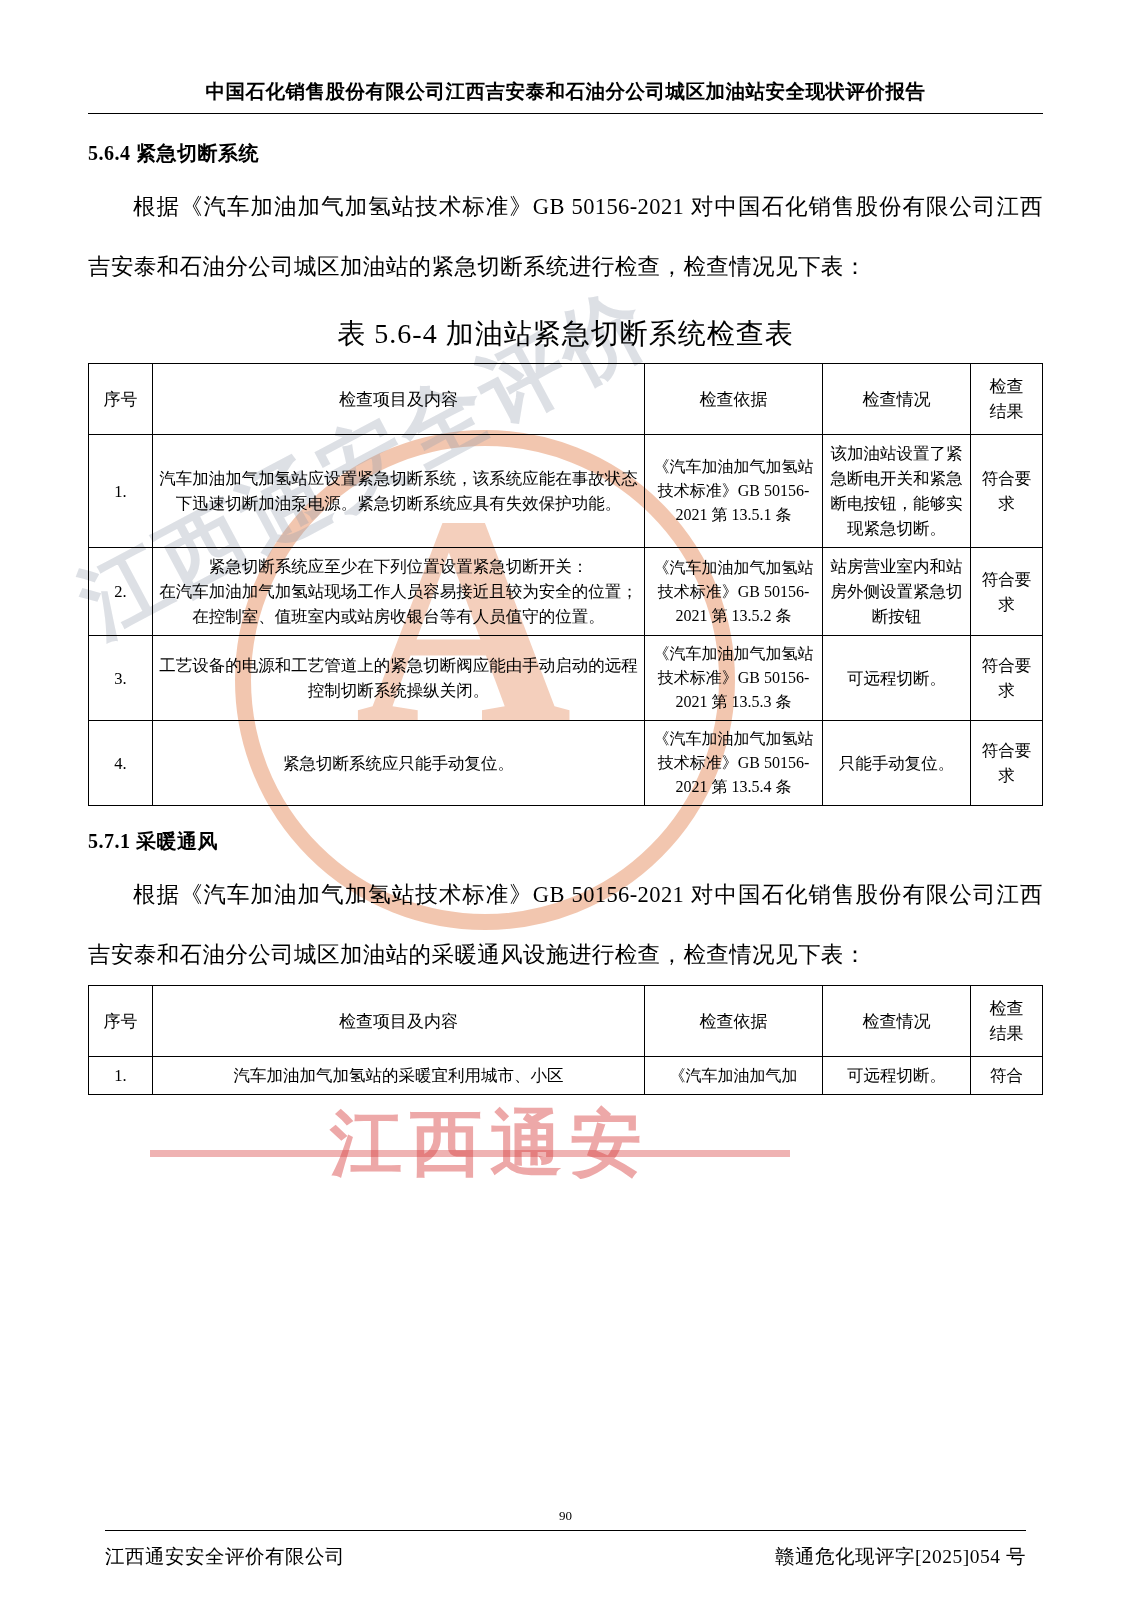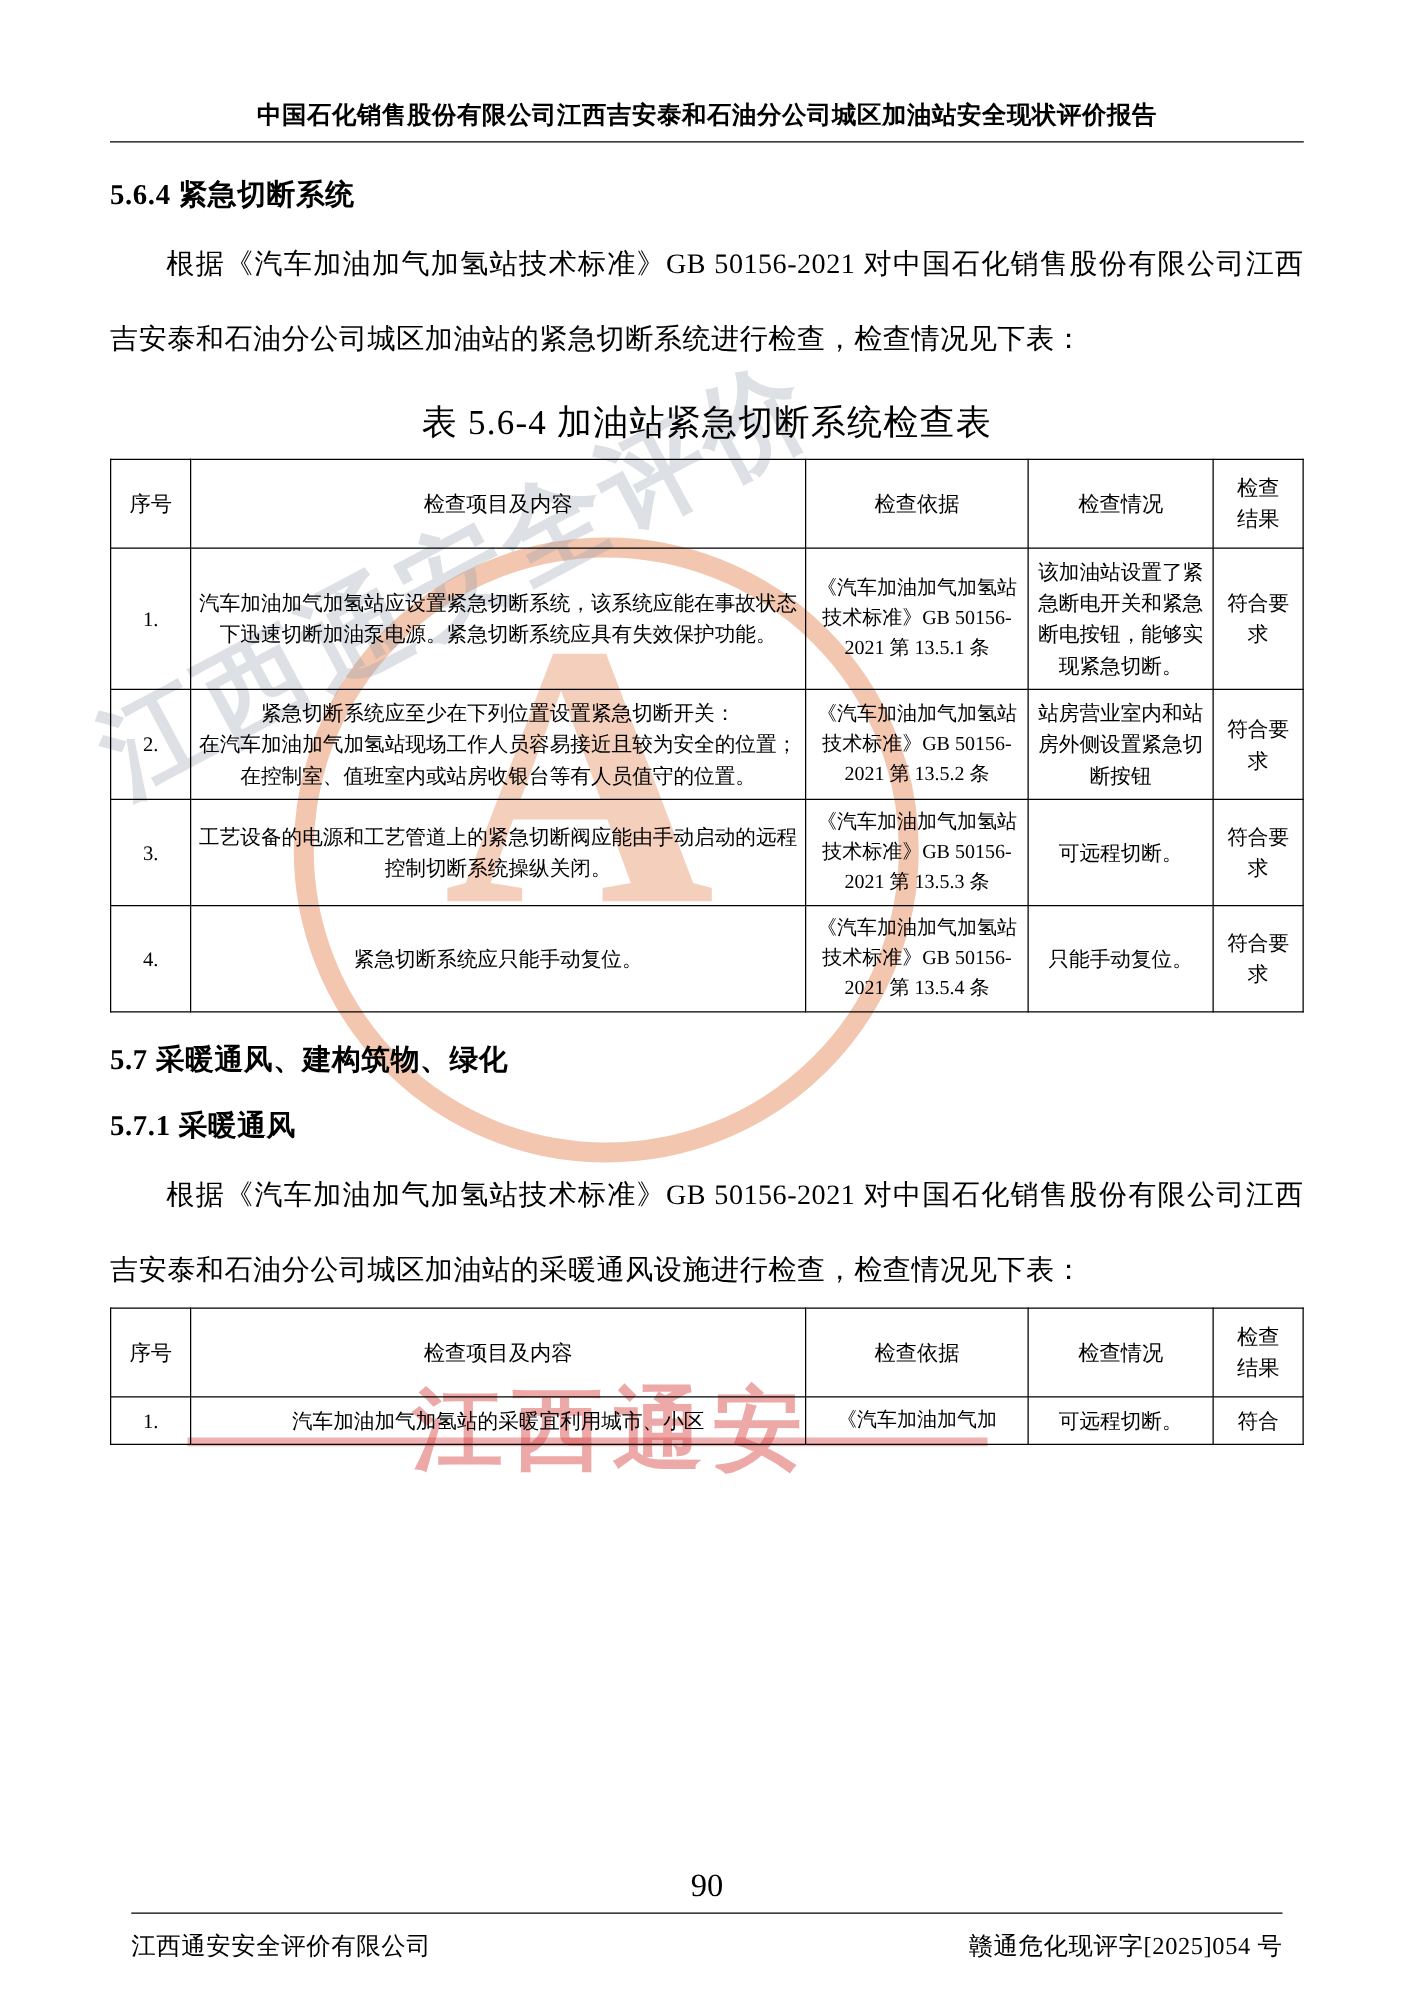--- a/index.html
+++ b/index.html
@@ -92,21 +92,21 @@
     text-align: center;
     font-size: 19.5px;
     font-weight: bold;
     letter-spacing: 0.5px;
   }
   .runhead-rule {
     margin-top: 8px;
     border-bottom: 1.6px solid #000;
   }
   h2.sec {
-    font-size: 23px;
+    font-size: 20px;
     font-weight: bold;
     margin: 26px 0 10px 0;
     letter-spacing: 0.5px;
   }
   h2.sec.tight { margin-top: 22px; }
   p.body {
     font-size: 22.5px;
     line-height: 60px;
     margin: 0;
     text-indent: 2em;
@@ -147,21 +147,21 @@
 
   .footer {
     position: absolute;
     left: 0;
     bottom: 0;
     width: 1131px;
     z-index: 10;
   }
   .pageno {
     text-align: center;
-    font-size: 26px;
+    font-size: 13px;
     padding-bottom: 6px;
   }
   .footer-rule {
     margin: 0 105px;
     border-bottom: 1.6px solid #000;
   }
   .footer-row {
     display: flex;
     justify-content: space-between;
     margin: 0 105px;
@@ -242,21 +242,20 @@
           <td>4.</td>
           <td>紧急切断系统应只能手动复位。</td>
           <td class="basis-cell">《汽车加油加气加氢站技术标准》GB 50156-2021 第 13.5.4 条</td>
           <td>只能手动复位。</td>
           <td>符合要求</td>
         </tr>
       </tbody>
     </table>
 
 
-    <h2 class="sec tight">5.7 采暖通风、建构筑物、绿化</h2>
     <h2 class="sec tight">5.7.1 采暖通风</h2>
 
     <p class="body">根据《汽车加油加气加氢站技术标准》GB 50156-2021 对中国石化销售股份有限公司江西吉安泰和石油分公司城区加油站的采暖通风设施进行检查，检查情况见下表：</p>
 
 
     <table class="doc">
       <colgroup>
         <col class="c-no">
           <col class="c-item">
           <col class="c-basis">

